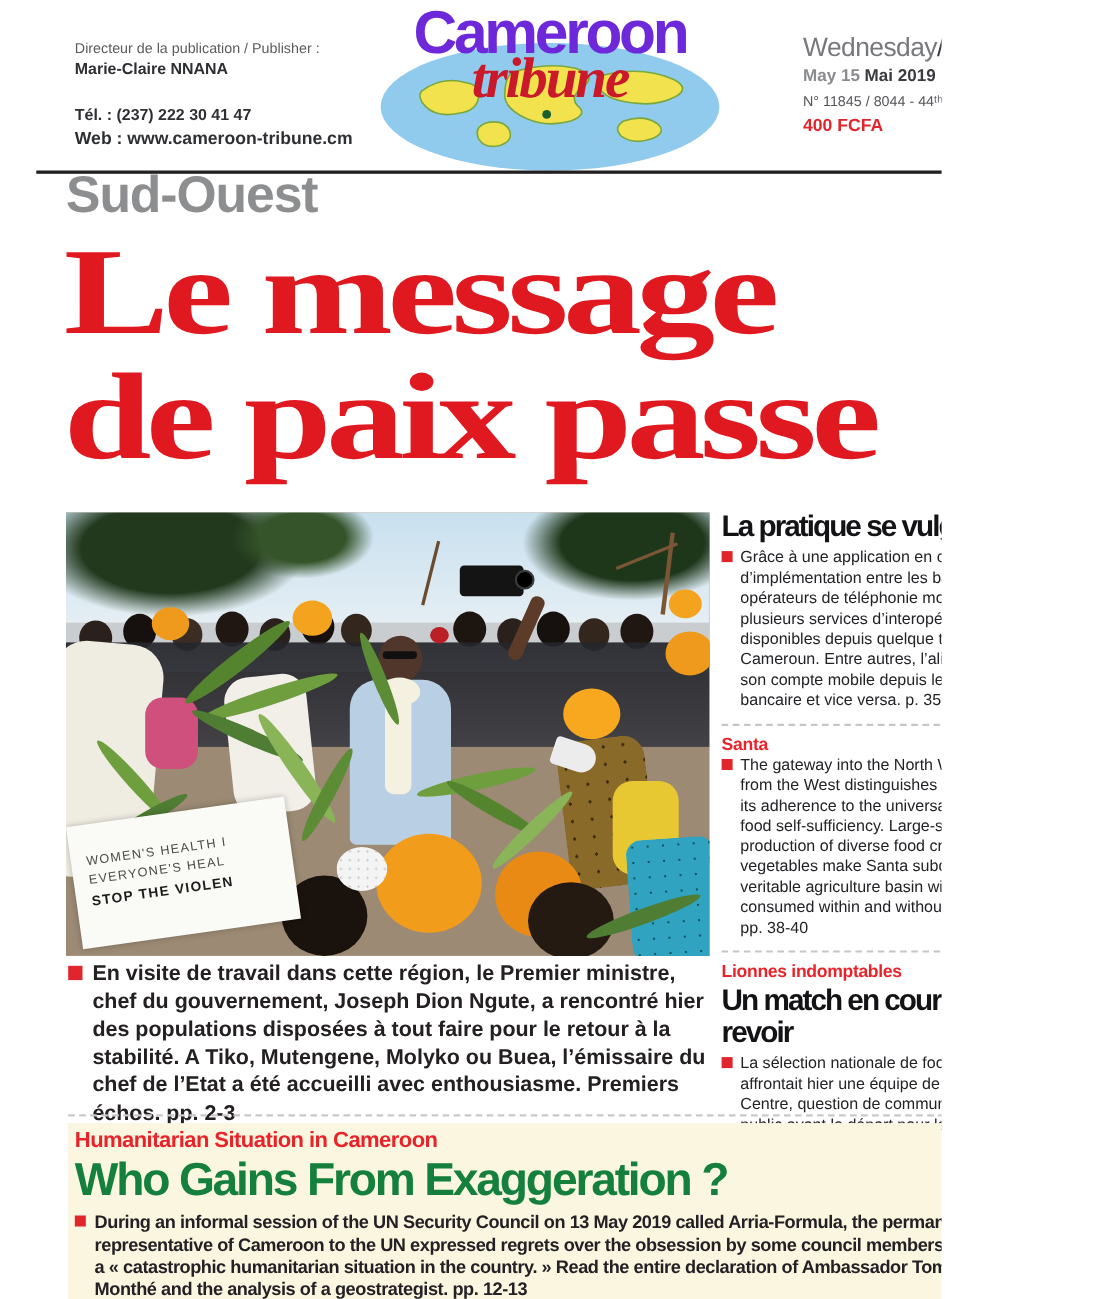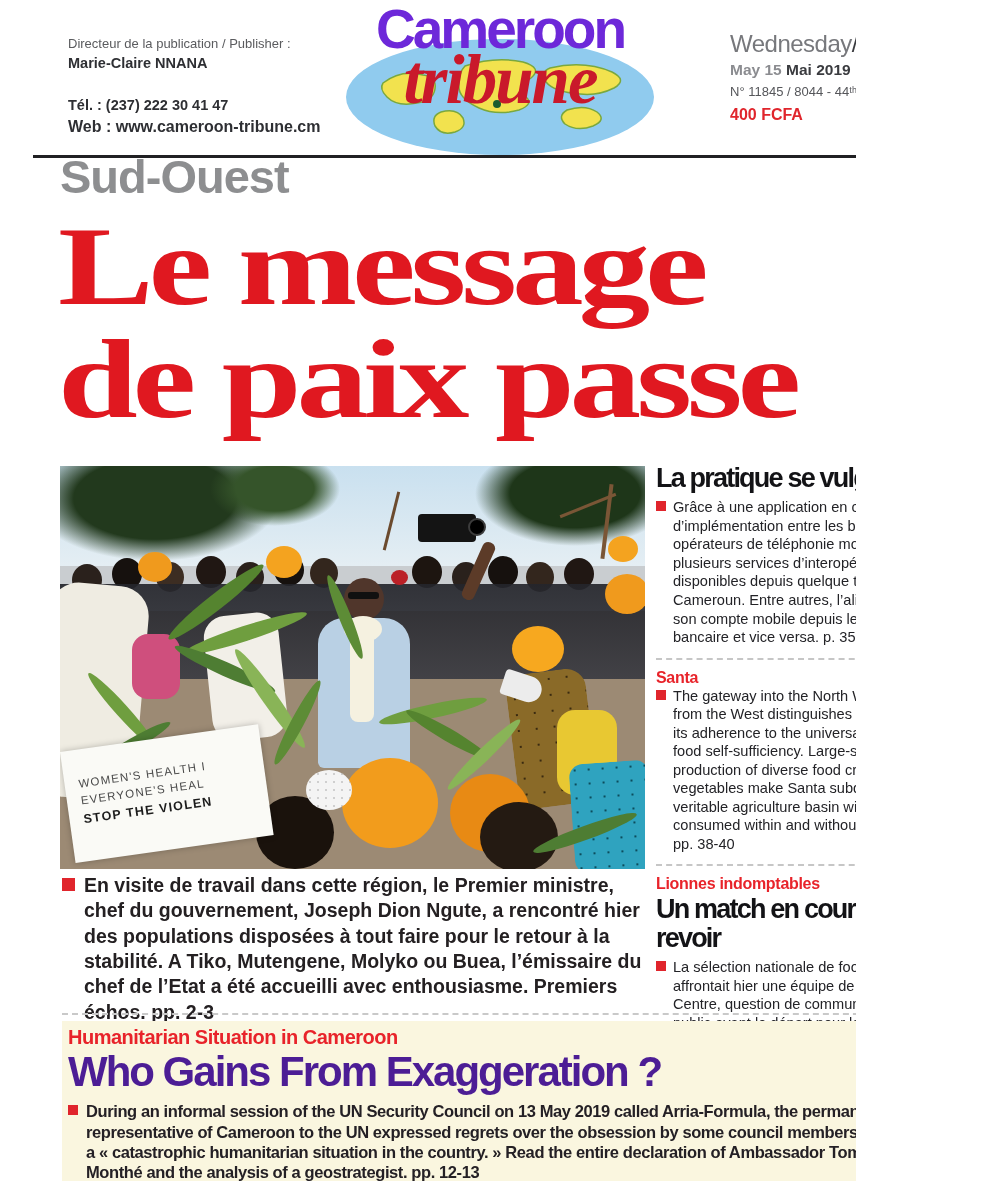--- a/index.html
+++ b/index.html
@@ -12,21 +12,21 @@
   .pub-label { font-size:13px; color:#5a5b5e; }
   .pub-name  { font-size:14.5px; font-weight:bold; color:#2e2f33; margin-top:2px; }
   .pub-phone { font-size:14.5px; font-weight:bold; color:#2e2f33; margin-top:24px; }
   .pub-web   { font-size:16px; font-weight:bold; color:#2e2f33; margin-top:2px; }
 
   .logo { position:absolute; left:338px; top:2px; width:324px; height:152px; text-align:center; }
   .logo-globe { position:absolute; left:7px; top:36px; }
   .logo-cameroon { position:relative; font-size:55px; font-weight:bold; letter-spacing:-3px;
                    color:#6d28d9; line-height:1; }
   .logo-tribune { position:relative; font-family:"Liberation Serif", serif; font-style:italic;
-                  font-weight:bold; font-size:69px; color:#c9192b; line-height:0.9; margin-top:-8px;
+                  font-weight:bold; font-size:52px; color:#c9192b; line-height:0.9; margin-top:-8px;
                   letter-spacing:-2px; }
 
   .date-block { position:absolute; left:730px; top:30px; }
   .day-line { font-size:24px; color:#77787c; letter-spacing:-0.5px; }
   .day-line .fr { color:#3a3b3f; }
   .date-line { font-size:15.5px; font-weight:bold; color:#8b8c90; margin-top:3px; }
   .date-line .fr { color:#3a3b3f; }
   .issue-line { font-size:13px; color:#55565a; margin-top:5px; }
   .price { position:absolute; left:730px; top:106px; font-size:16px; font-weight:bold; color:#e0252c; }
   .qr { position:absolute; left:858px; top:84px; }
@@ -63,21 +63,21 @@
   .art-headline { font-size:27px; font-weight:bold; color:#131316; letter-spacing:-1.8px;
                   line-height:1.05; margin:2px 0 6px; }
   .art-body { position:relative; font-size:14.6px; line-height:1.27; color:#232327; padding-left:17px; }
   .art-sep { border-top:2px dashed #c6c6c6; margin:11px 0 9px; }
 
   
   .bottom-sep { position:absolute; left:62px; top:1013px; width:877px; border-top:2px dashed #c9c9c9; }
   .bottom-box { position:absolute; left:62px; top:1021px; width:877px; height:160px;
                 background:#faf6df; padding:5px 12px 0 6px; }
   .bottom-kicker { font-size:20px; font-weight:bold; color:#e8232a; letter-spacing:-0.5px; }
-  .bottom-headline { font-size:42px; font-weight:bold; color:#4c1d95; letter-spacing:-2px;
+  .bottom-headline { font-size:42px; font-weight:bold; color:#15803d; letter-spacing:-2px;
                      line-height:1.05; margin:1px 0 7px; }
   .bottom-body { position:relative; font-size:16.5px; font-weight:bold; line-height:1.24;
                  color:#242025; padding-left:18px; letter-spacing:-0.4px; }
 </style>
 </head>
 <body>
 
 <div class="page">
 
   <div class="pub-block">

